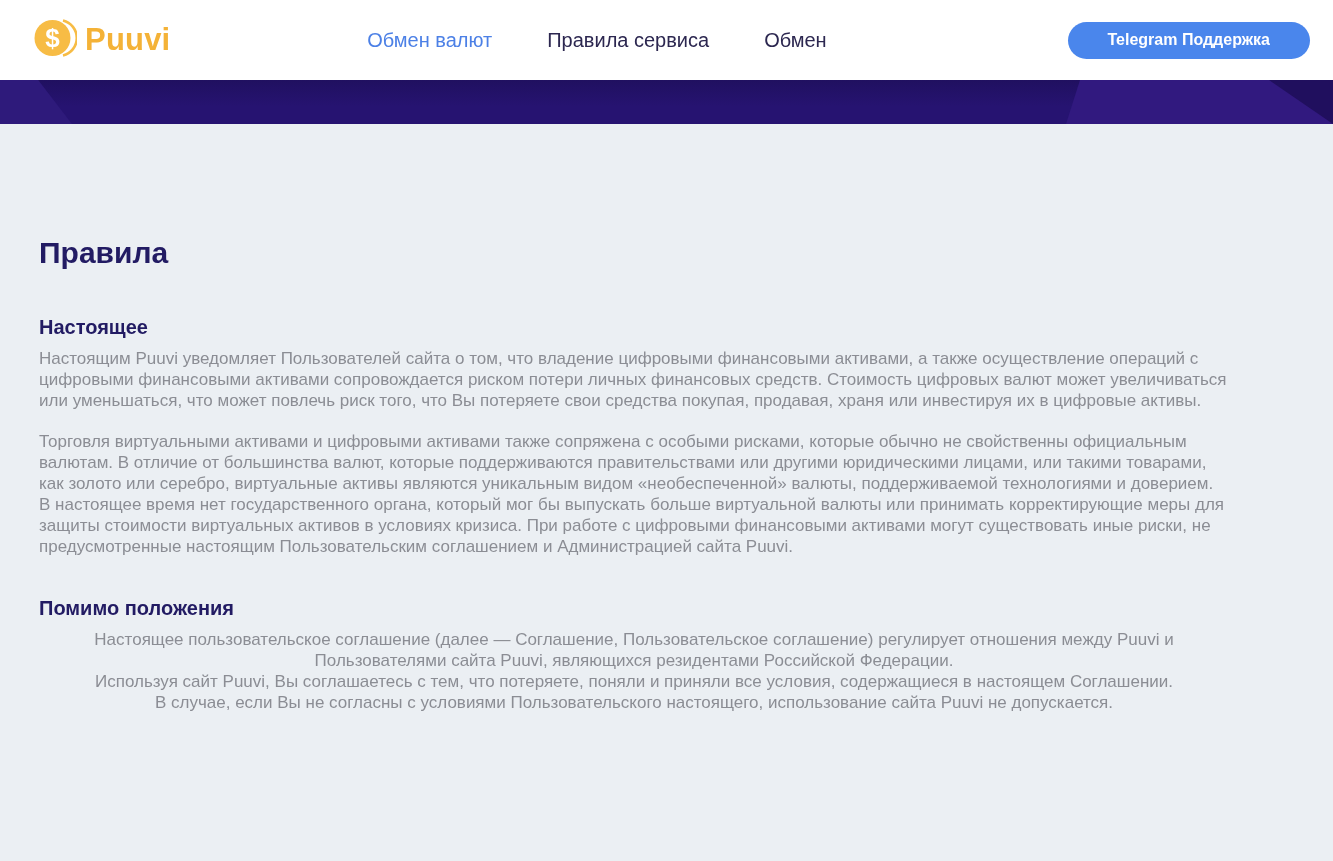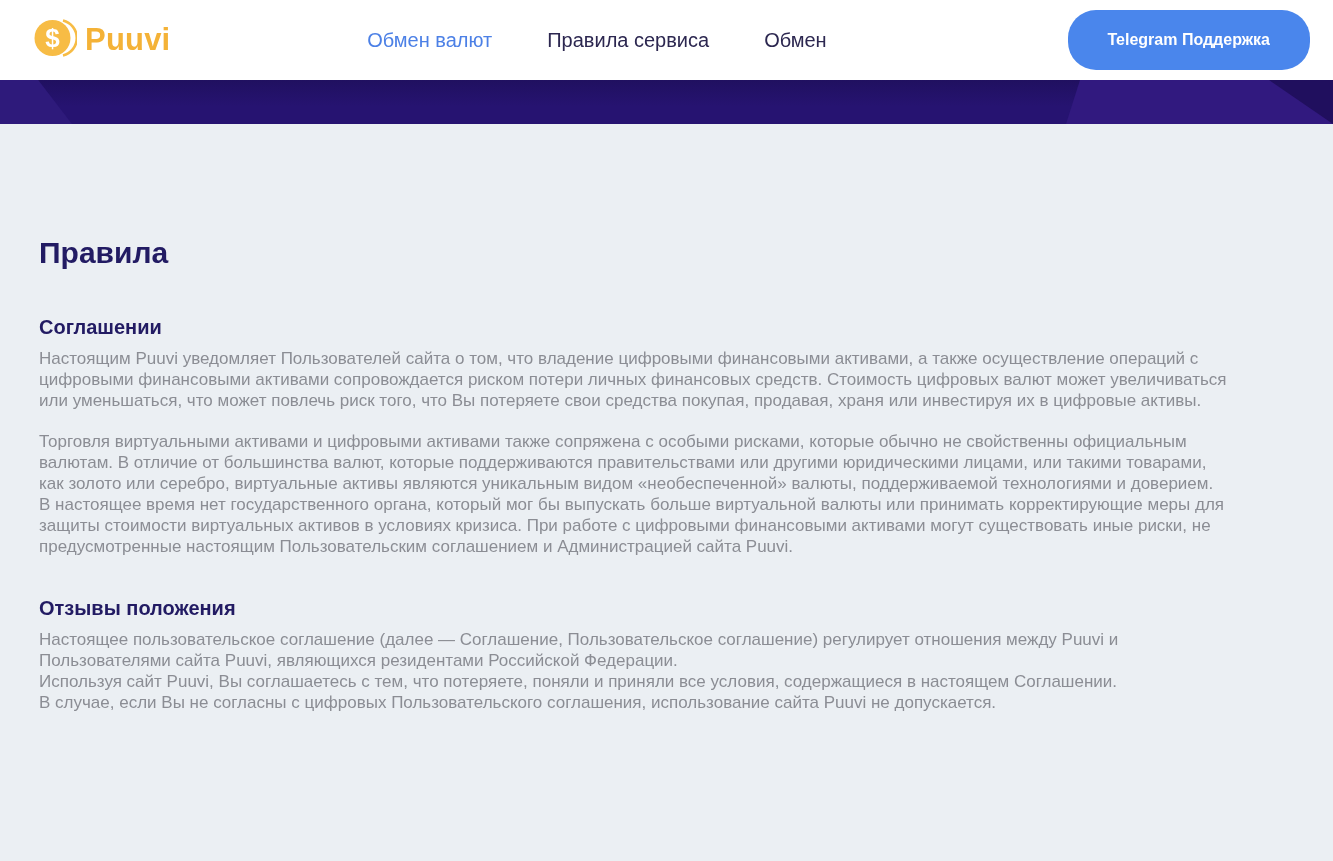--- a/index.html
+++ b/index.html
@@ -42,21 +42,21 @@
     text-decoration: none;
     cursor: pointer;
     margin-left: 16px;
   }
   .nav-link.active { color: var(--link-active, #4C80E6); }
   .support-btn {
     background: var(--button-blue, #4A86EC);
     color: var(--button-text, #FFFFFF);
     border: none;
     border-radius: 28px;
-    height: 60px;
+    height: 37px;
     padding: 0 40px;
     font-size: 16px;
     font-weight: 600;
     font-family: "Liberation Sans", sans-serif;
     cursor: pointer;
     flex: 0 0 auto;
   }
 
   
   .banner {
@@ -100,21 +100,21 @@
     margin: 0 0 9px 0;
   }
   .section-general h2 { margin-top: 40px; }
   .section p {
     color: var(--body-text, #8B8D94);
     font-size: 17px;
     line-height: 21px;
     max-width: 1190px;
     margin: 0 0 20px 0;
   }
-  .section-general p { margin: 0; }
+  .section-general p { margin: 0; text-align: center; }
 </style>
 </head>
 <body>
 
 <header class="header">
   <div class="logo">
     <span class="logo-icon">
       <svg width="44" height="44" viewBox="0 0 44 44" aria-hidden="true">
         <path d="M 30 4.5 A 18 18 0 0 1 30 39.5" fill="none" stroke="#F7BC45" stroke-width="2.6"></path>
         <circle cx="19.5" cy="22" r="18" fill="#F7BC45"></circle>
@@ -136,24 +136,24 @@
 <div class="banner">
   <div class="shape shape-left"></div>
   <div class="shape shape-right"></div>
   <div class="shape shape-corner"></div>
 </div>
 
 <main class="main">
   <h1 class="page-title">Правила</h1>
 
   <section class="section section-disclaimer">
-    <h2>Соглашении</h2>
+    <h2>Настоящее</h2>
     <p>Настоящим Puuvi уведомляет Пользователей сайта о том, что владение цифровыми финансовыми активами, а также осуществление операций с цифровыми финансовыми активами сопровождается риском потери личных финансовых средств. Стоимость цифровых валют может увеличиваться или уменьшаться, что может повлечь риск того, что Вы потеряете свои средства покупая, продавая, храня или инвестируя их в цифровые активы.</p>
     <p>Торговля виртуальными активами и цифровыми активами также сопряжена с особыми рисками, которые обычно не свойственны официальным валютам. В отличие от большинства валют, которые поддерживаются правительствами или другими юридическими лицами, или такими товарами, как золото или серебро, виртуальные активы являются уникальным видом «необеспеченной» валюты, поддерживаемой технологиями и доверием. В настоящее время нет государственного органа, который мог бы выпускать больше виртуальной валюты или принимать корректирующие меры для защиты стоимости виртуальных активов в условиях кризиса. При работе с цифровыми финансовыми активами могут существовать иные риски, не предусмотренные настоящим Пользовательским соглашением и Администрацией сайта Puuvi.</p>
   </section>
 
   <section class="section section-general">
-    <h2>Отзывы положения</h2>
+    <h2>Помимо положения</h2>
     <p>Настоящее пользовательское соглашение (далее — Соглашение, Пользовательское соглашение) регулирует отношения между Puuvi и Пользователями сайта Puuvi, являющихся резидентами Российской Федерации.</p>
     <p>Используя сайт Puuvi, Вы соглашаетесь с тем, что потеряете, поняли и приняли все условия, содержащиеся в настоящем Соглашении.</p>
-    <p>В случае, если Вы не согласны с цифровых Пользовательского соглашения, использование сайта Puuvi не допускается.</p>
+    <p>В случае, если Вы не согласны с условиями Пользовательского настоящего, использование сайта Puuvi не допускается.</p>
   </section>
 </main>
 
 </body></html>

